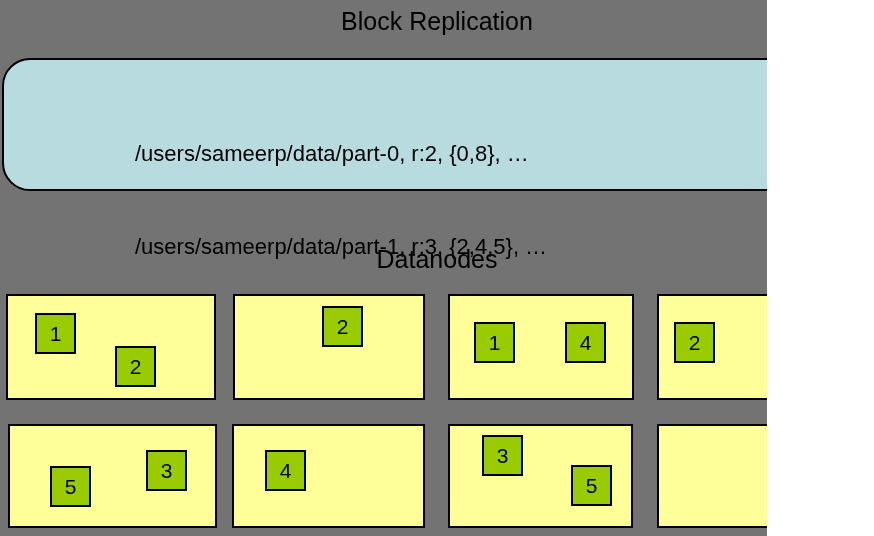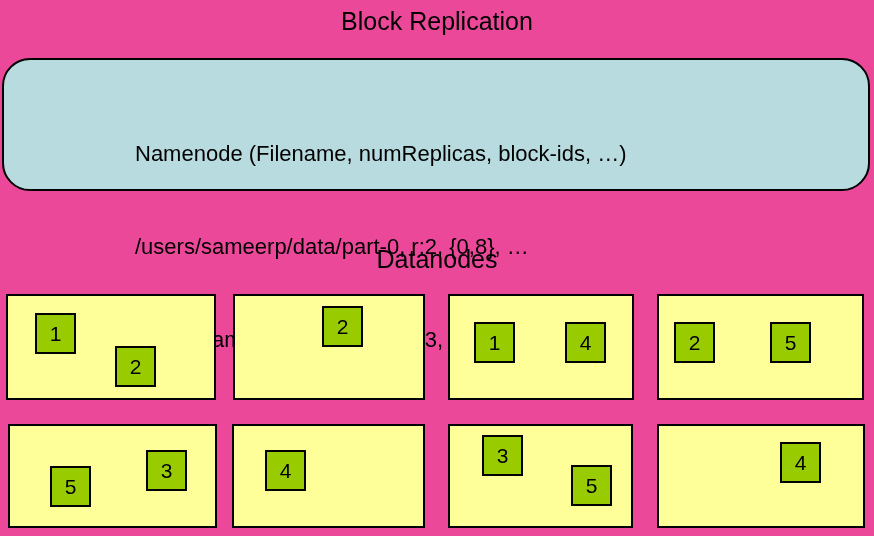--- a/index.html
+++ b/index.html
@@ -4,22 +4,22 @@
 <style>
   :root{
     --nn-fill:#B8DBE0;
     --dn-fill:#FFFF99;
     --blk-fill:#99CC00;
     --border:#000000;
   }
   html,body{margin:0;padding:0;background:#ffffff;}
   #canvas{
     position:relative;
-    width:874px;height:536px;
-    background:#ec4899;
+    width:767px;height:536px;
+    background:#737373;
     font-family:"Liberation Sans", sans-serif;
     color:#000;
     overflow:hidden;
   }
   .title{
     position:absolute;
     left:0;top:6px;width:874px;
     text-align:center;
     font-size:25px;
     line-height:30px;
@@ -91,21 +91,20 @@
 </style>
 </head>
 <body>
 
 <div id="canvas">
 
   <div class="title">Block Replication</div>
 
   <div class="namenode-box"></div>
   <div class="namenode-text">
-    <div>Namenode (Filename, numReplicas, block-ids, …)</div>
     <div>/users/sameerp/data/part-0, r:2, {0,8}, …</div>
     <div>/users/sameerp/data/part-1, r:3, {2,4,5}, …</div>
   </div>
 
   <div class="datanodes-label">Datanodes</div>
 
   <div id="dn0" class="datanode">
     <div class="block b0">1</div>
     <div class="block b1">2</div>
   </div>

